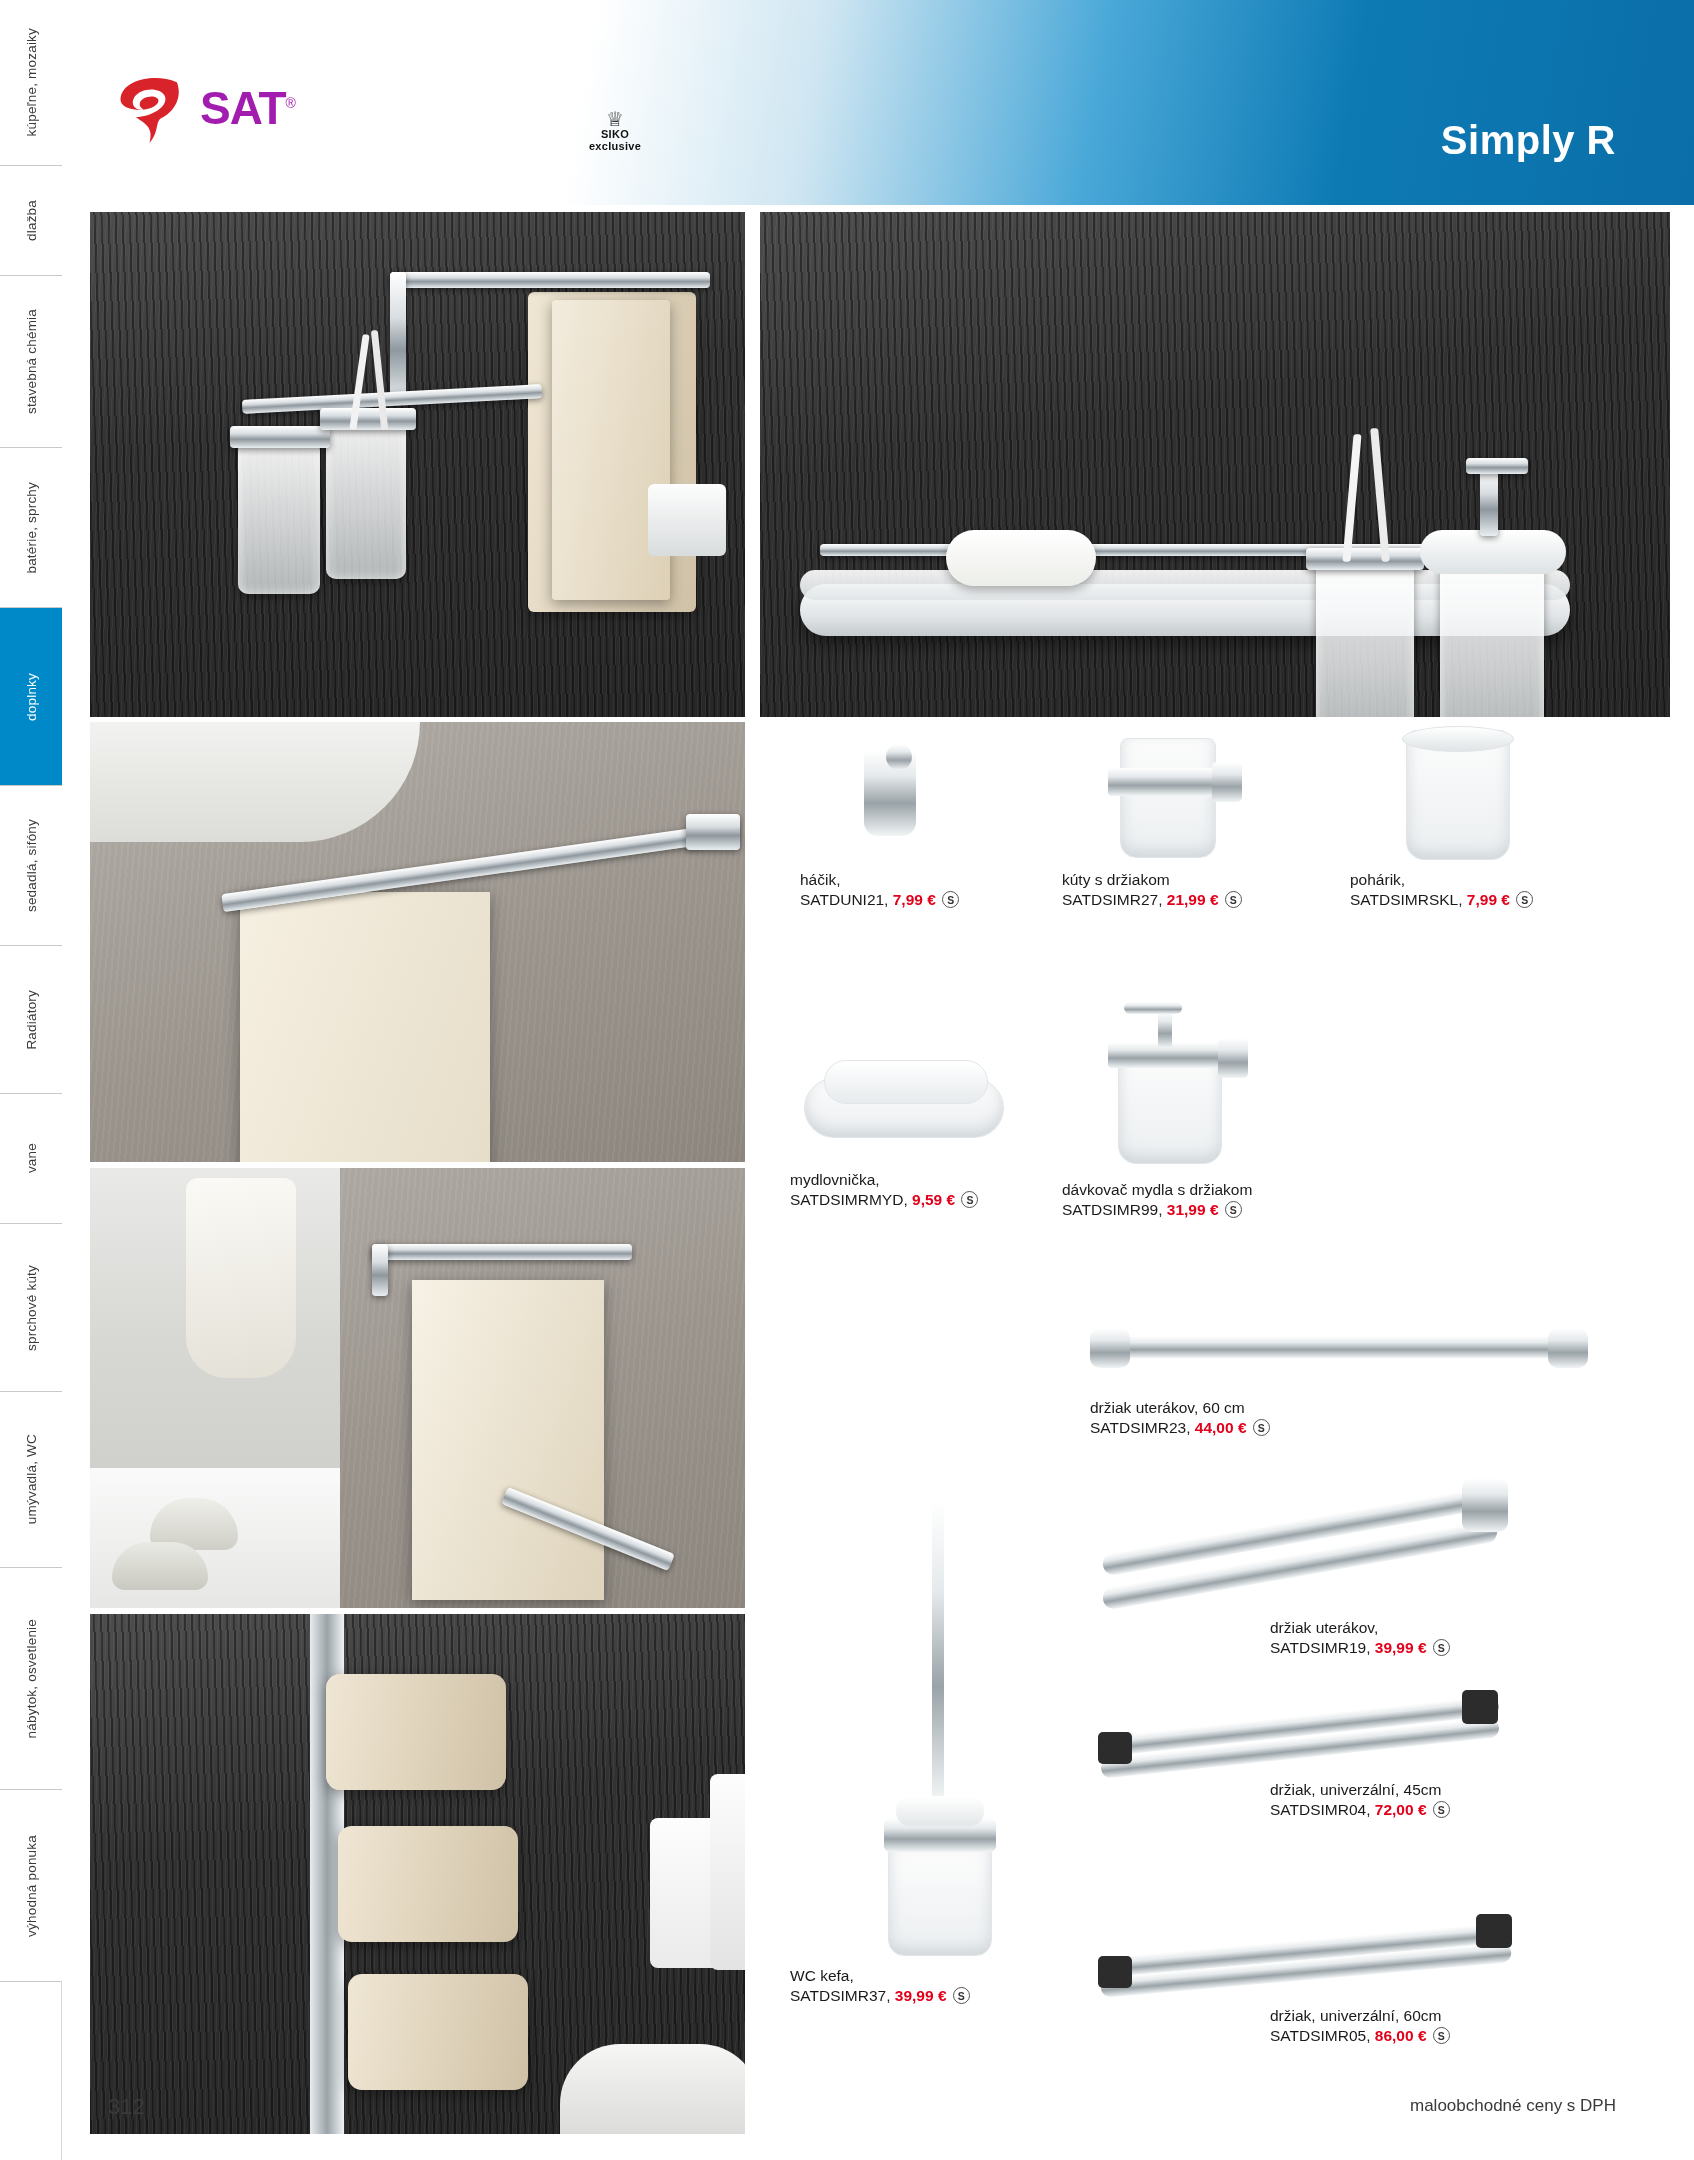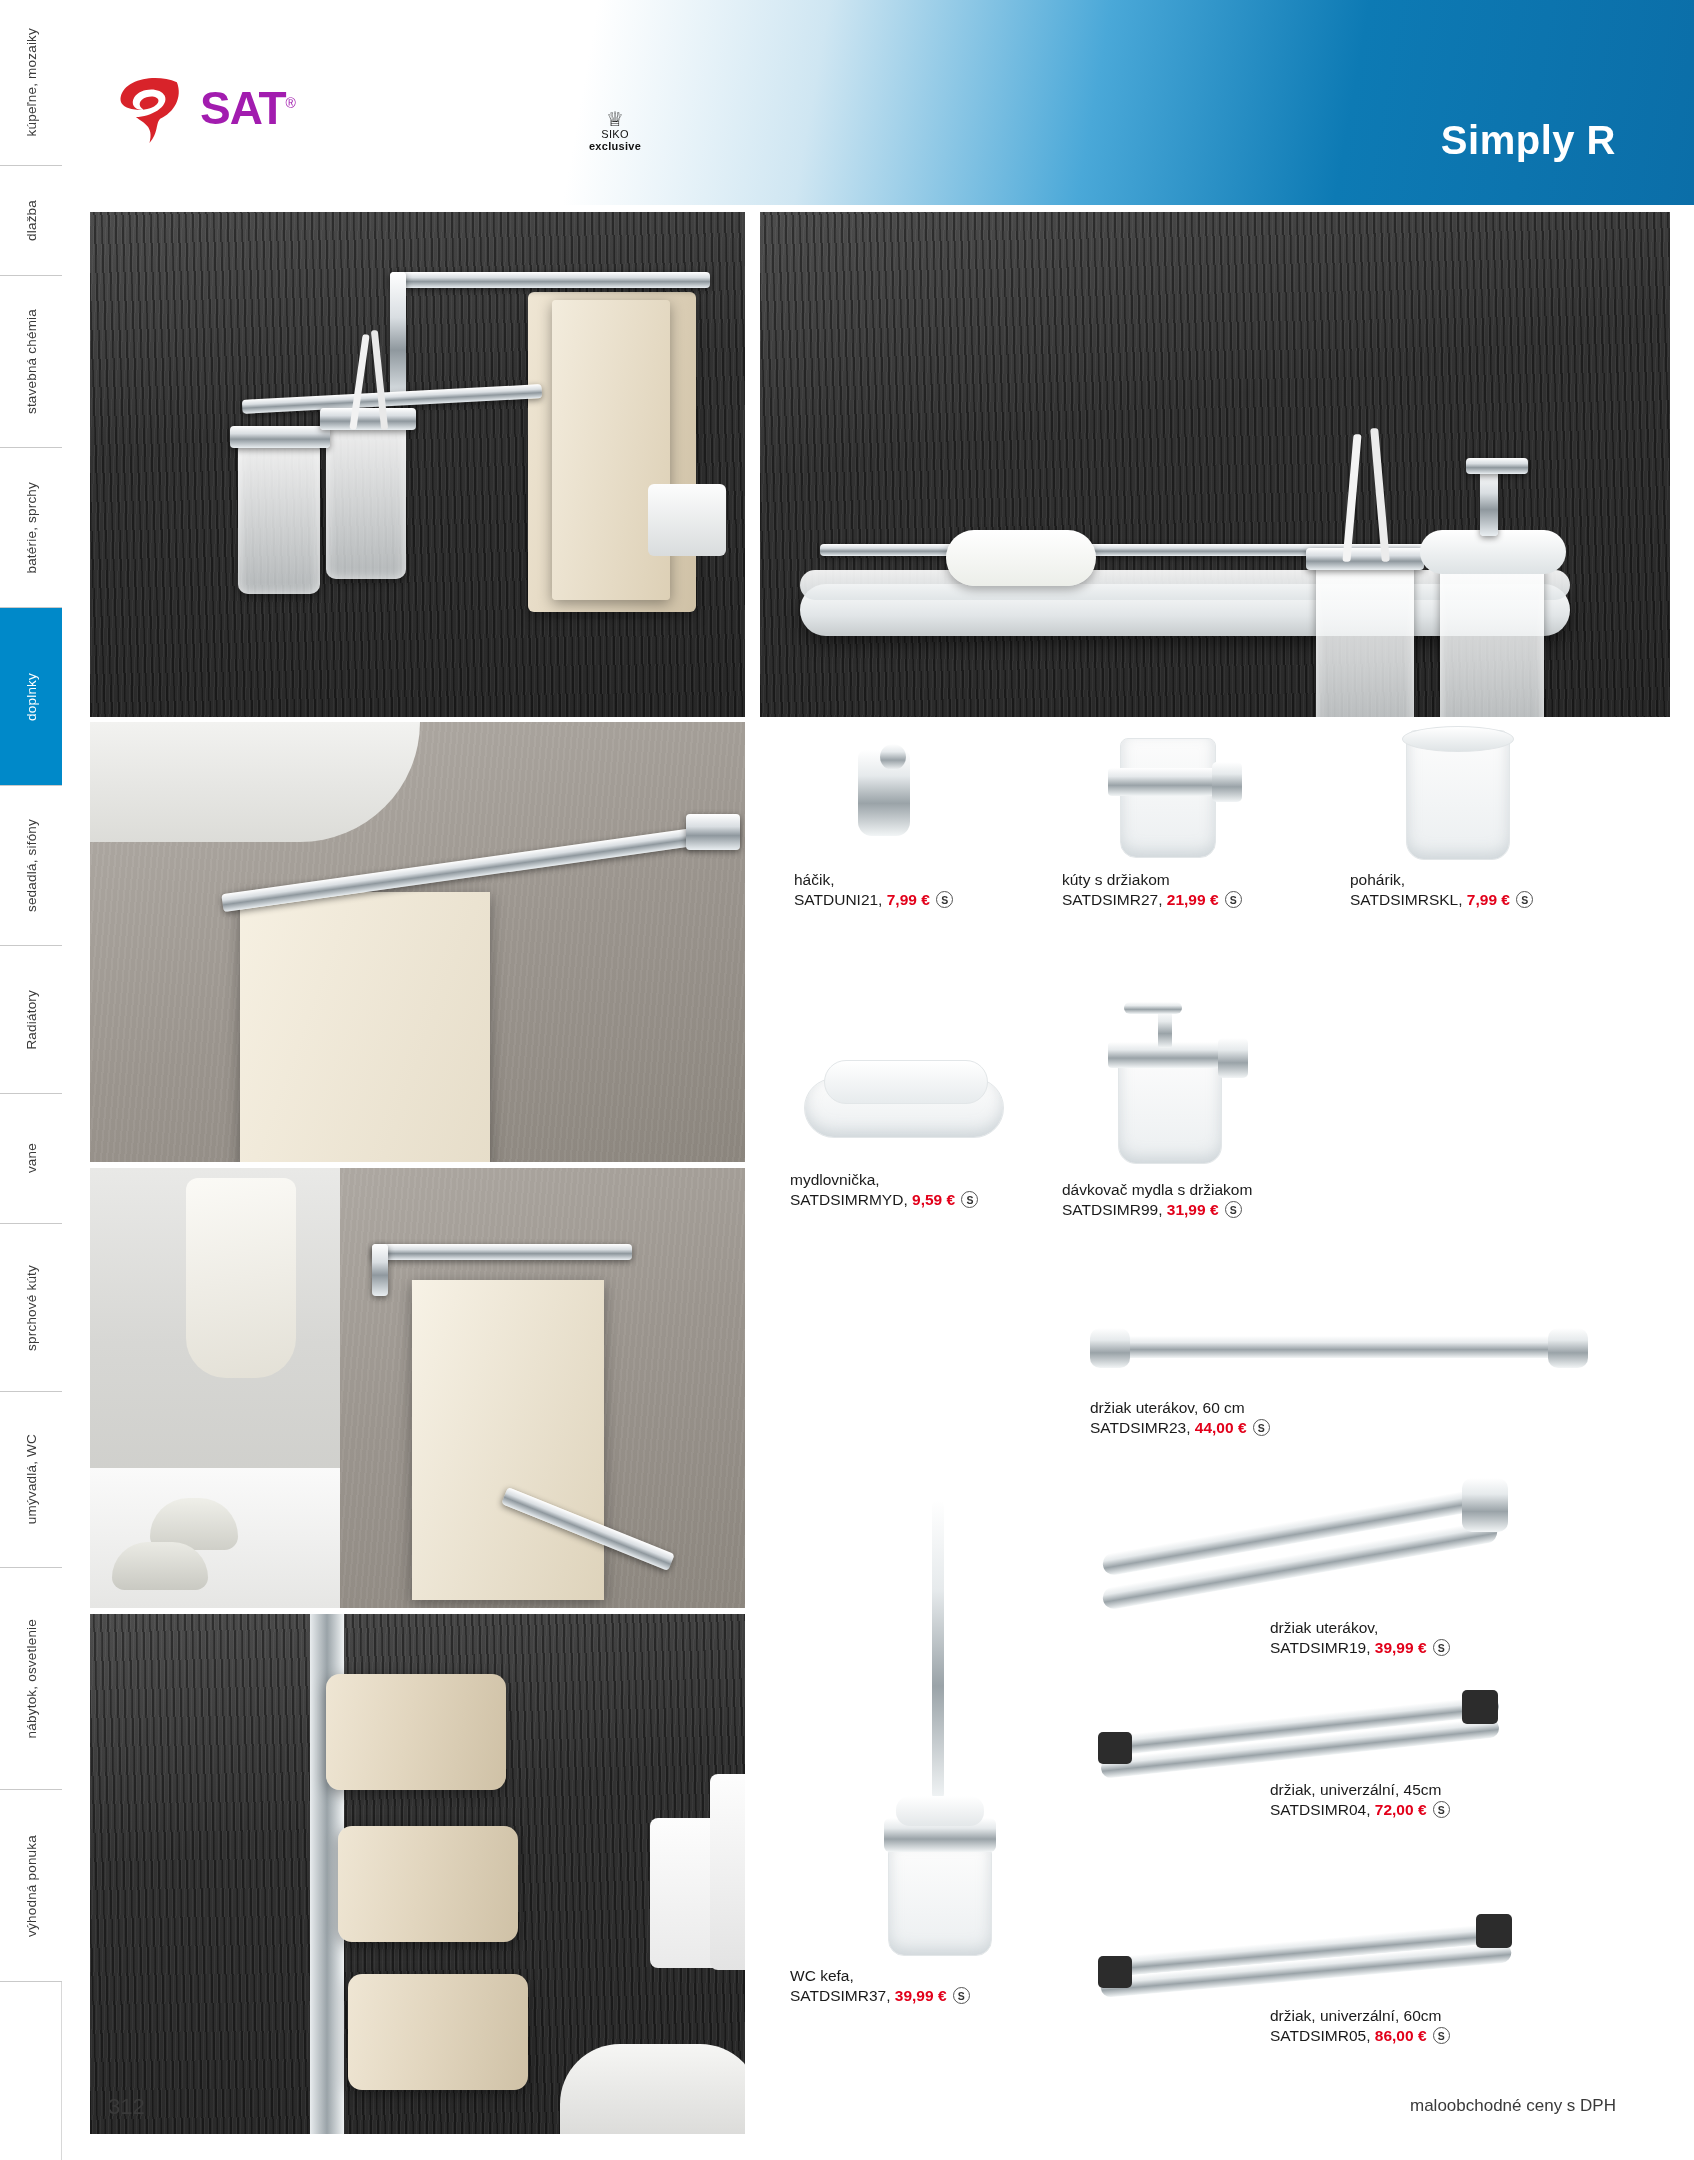--- a/index.html
+++ b/index.html
@@ -57,21 +57,21 @@
   .logo-text {
     font-size: 46px; font-weight: bold; color: #a21caf;
     letter-spacing: -1px; line-height: 1;
   }
   .logo-reg { font-size: 14px; vertical-align: super; font-weight: normal; }
   .siko-badge {
     position: absolute; left: 508px; top: 110px; text-align: center;
     width: 90px;
   }
   .siko-crown { font-size: 20px; color: #111; line-height: 0.9; }
-  .siko-l1 { font-size: 11px; color: #111; font-weight: normal; letter-spacing: .3px; }
+  .siko-l1 { font-size: 11px; color: #111; font-weight: bold; letter-spacing: .3px; }
   .siko-l2 { font-size: 11px; color: #111; font-weight: bold; letter-spacing: .3px; }
 
   
   .photo {
     position: absolute;
     overflow: hidden;
     background: #2b2b2b;
   }
 
   
@@ -278,21 +278,21 @@
     <div class="towel" style="left:236px; top:60px; width:180px; height:116px; border-radius:14px;"></div>
     <div class="towel" style="left:248px; top:212px; width:180px; height:116px; border-radius:14px;"></div>
     <div class="towel" style="left:258px; top:360px; width:180px; height:116px; border-radius:14px;"></div>
     <div style="position:absolute; left:560px; top:204px; width:86px; height:150px; background:linear-gradient(180deg,#fdfdfd,#eaeaea); border-radius:8px;"></div>
     <div style="position:absolute; left:620px; top:160px; width:70px; height:196px; background:linear-gradient(180deg,#fdfdfd,#e3e3e3); border-radius:8px;"></div>
     <div style="position:absolute; left:470px; top:430px; width:200px; height:90px; background:linear-gradient(180deg,#f6f6f4,#dcdcda); border-radius:60px 60px 0 0;"></div>
   </div>
 
   <div class="products">
 
-    <div class="prod" style="left:4px; top:0;">
+    <div class="prod" style="left:10px; top:0;">
       <div class="prod-img" style="width:190px; height:150px;">
         <div class="acc acc-chrome" style="left:64px; top:30px; width:52px; height:86px; border-radius:8px 8px 14px 14px;"></div>
         <div class="acc acc-chrome" style="left:86px; top:24px; width:26px; height:26px; border-radius:50%;"></div>
       </div>
       <div class="prod-cap">
         <span>háčik,</span><br>
         <span>SATDUNI21,</span>
         <span class="price">7,99 €</span>
         <span class="vat">S</span>
       </div>

